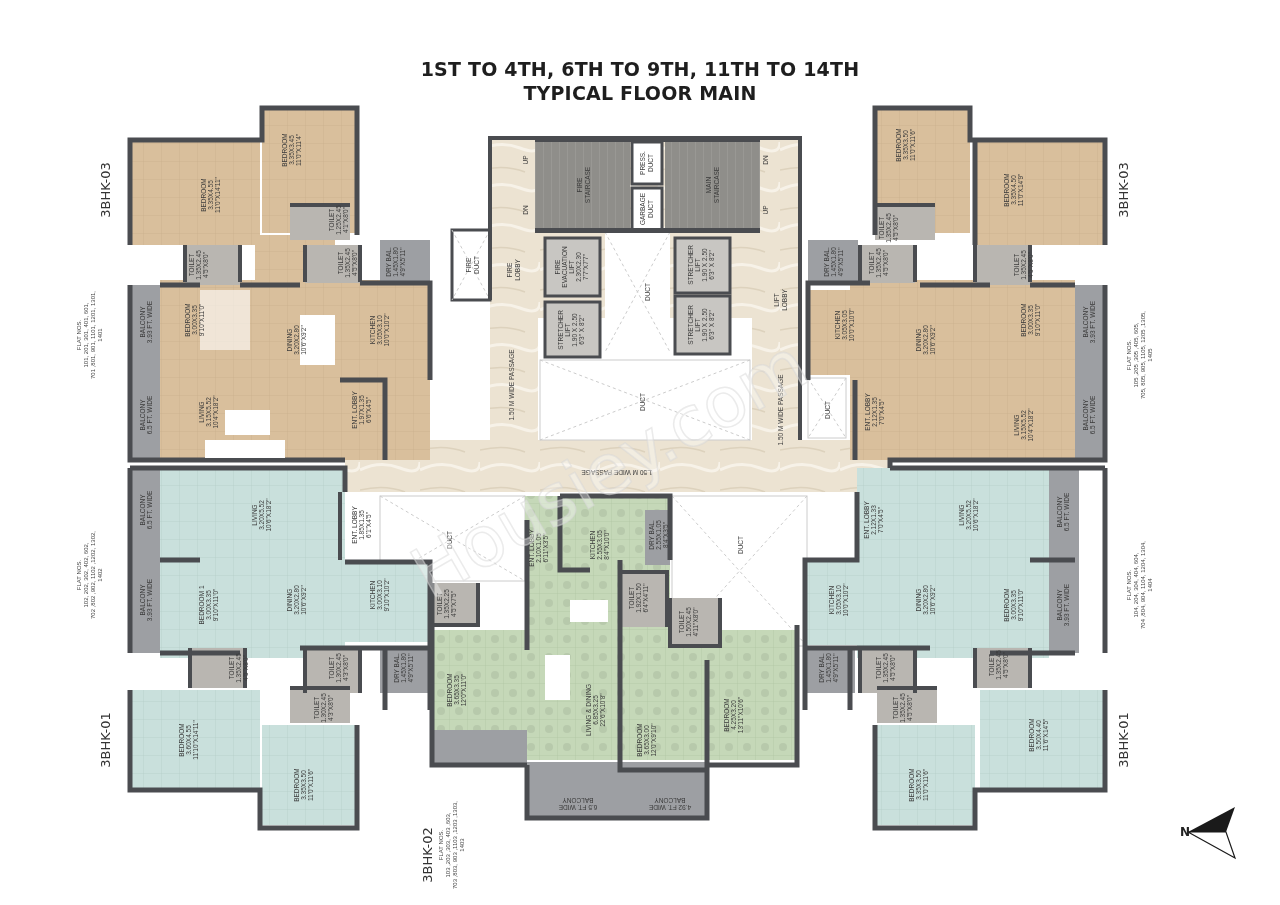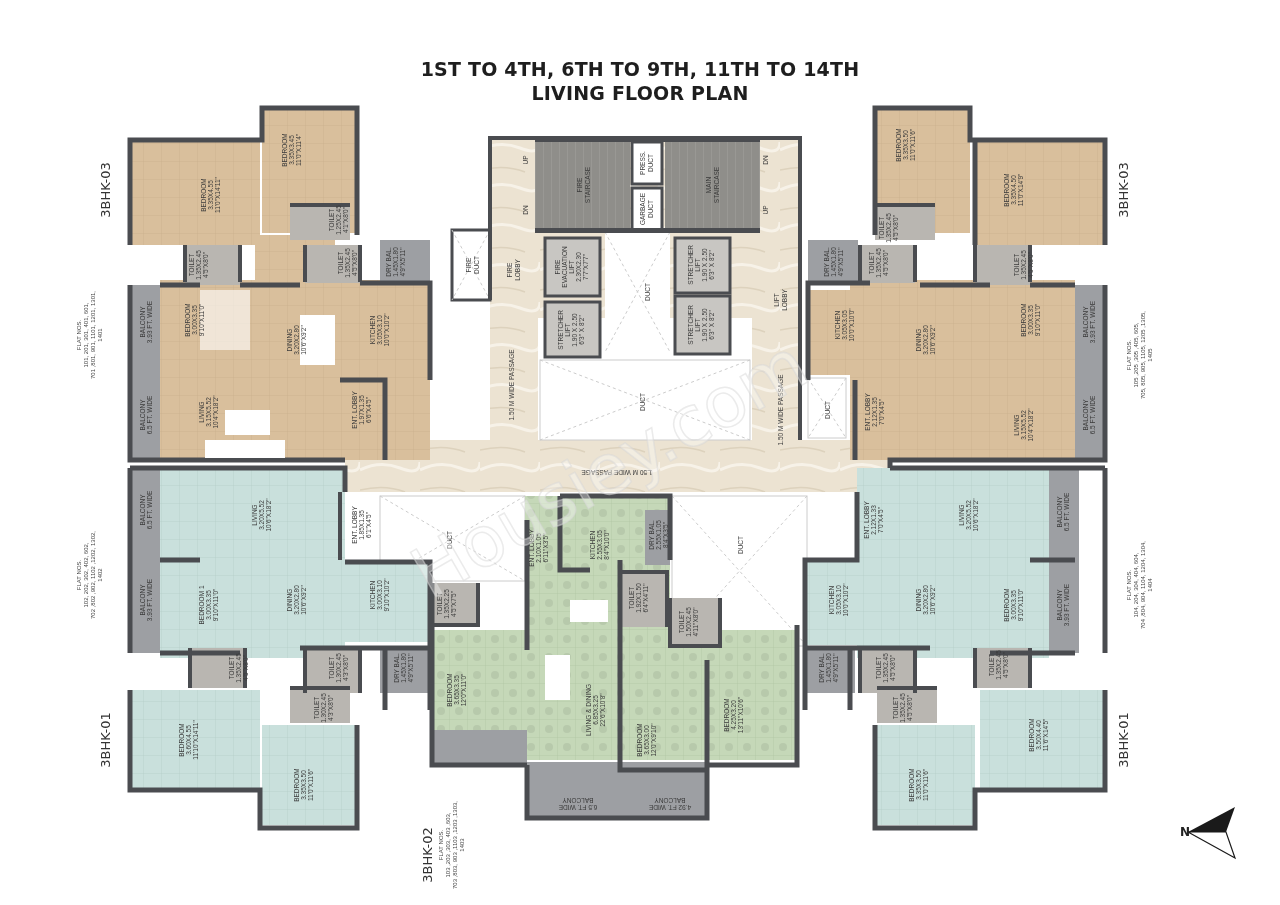--- a/index.html
+++ b/index.html
@@ -10,21 +10,21 @@
   svg{position:absolute;left:0;top:0;}
   .lbl{font-family:"Liberation Sans",sans-serif;font-size:6.5px;fill:#3a3a3a;text-anchor:middle;}
   .unit{font-family:"DejaVu Sans",sans-serif;font-size:13px;fill:#333;text-anchor:middle;}
   .flat{font-family:"Liberation Sans",sans-serif;font-size:6px;fill:#444;text-anchor:middle;}
   .wm{font-family:"DejaVu Sans",sans-serif;font-size:70px;fill:#ffffff;fill-opacity:0.35;stroke:#d8d8d8;stroke-opacity:0.5;stroke-width:1.5;}
 </style>
 </head>
 <body>
 
 <div class="title t1">1ST TO 4TH, 6TH TO 9TH, 11TH TO 14TH</div>
-<div class="title t2">LIVING FLOOR PLAN</div>
+<div class="title t2">TYPICAL FLOOR MAIN</div>
 
 <svg width="1280" height="905" viewBox="0 0 1280 905">
   <defs>
     <pattern id="tileTan" width="18" height="18" patternUnits="userSpaceOnUse">
       <rect width="18" height="18" fill="#d9bf9c"></rect>
       <path d="M18 0V18H0" fill="none" stroke="#c9ad88" stroke-width="0.7"></path>
     </pattern>
     <pattern id="tileTeal" width="18" height="18" patternUnits="userSpaceOnUse">
       <rect width="18" height="18" fill="#c9e0dc"></rect>
       <path d="M18 0V18H0" fill="none" stroke="#b2cbc6" stroke-width="0.7"></path>

